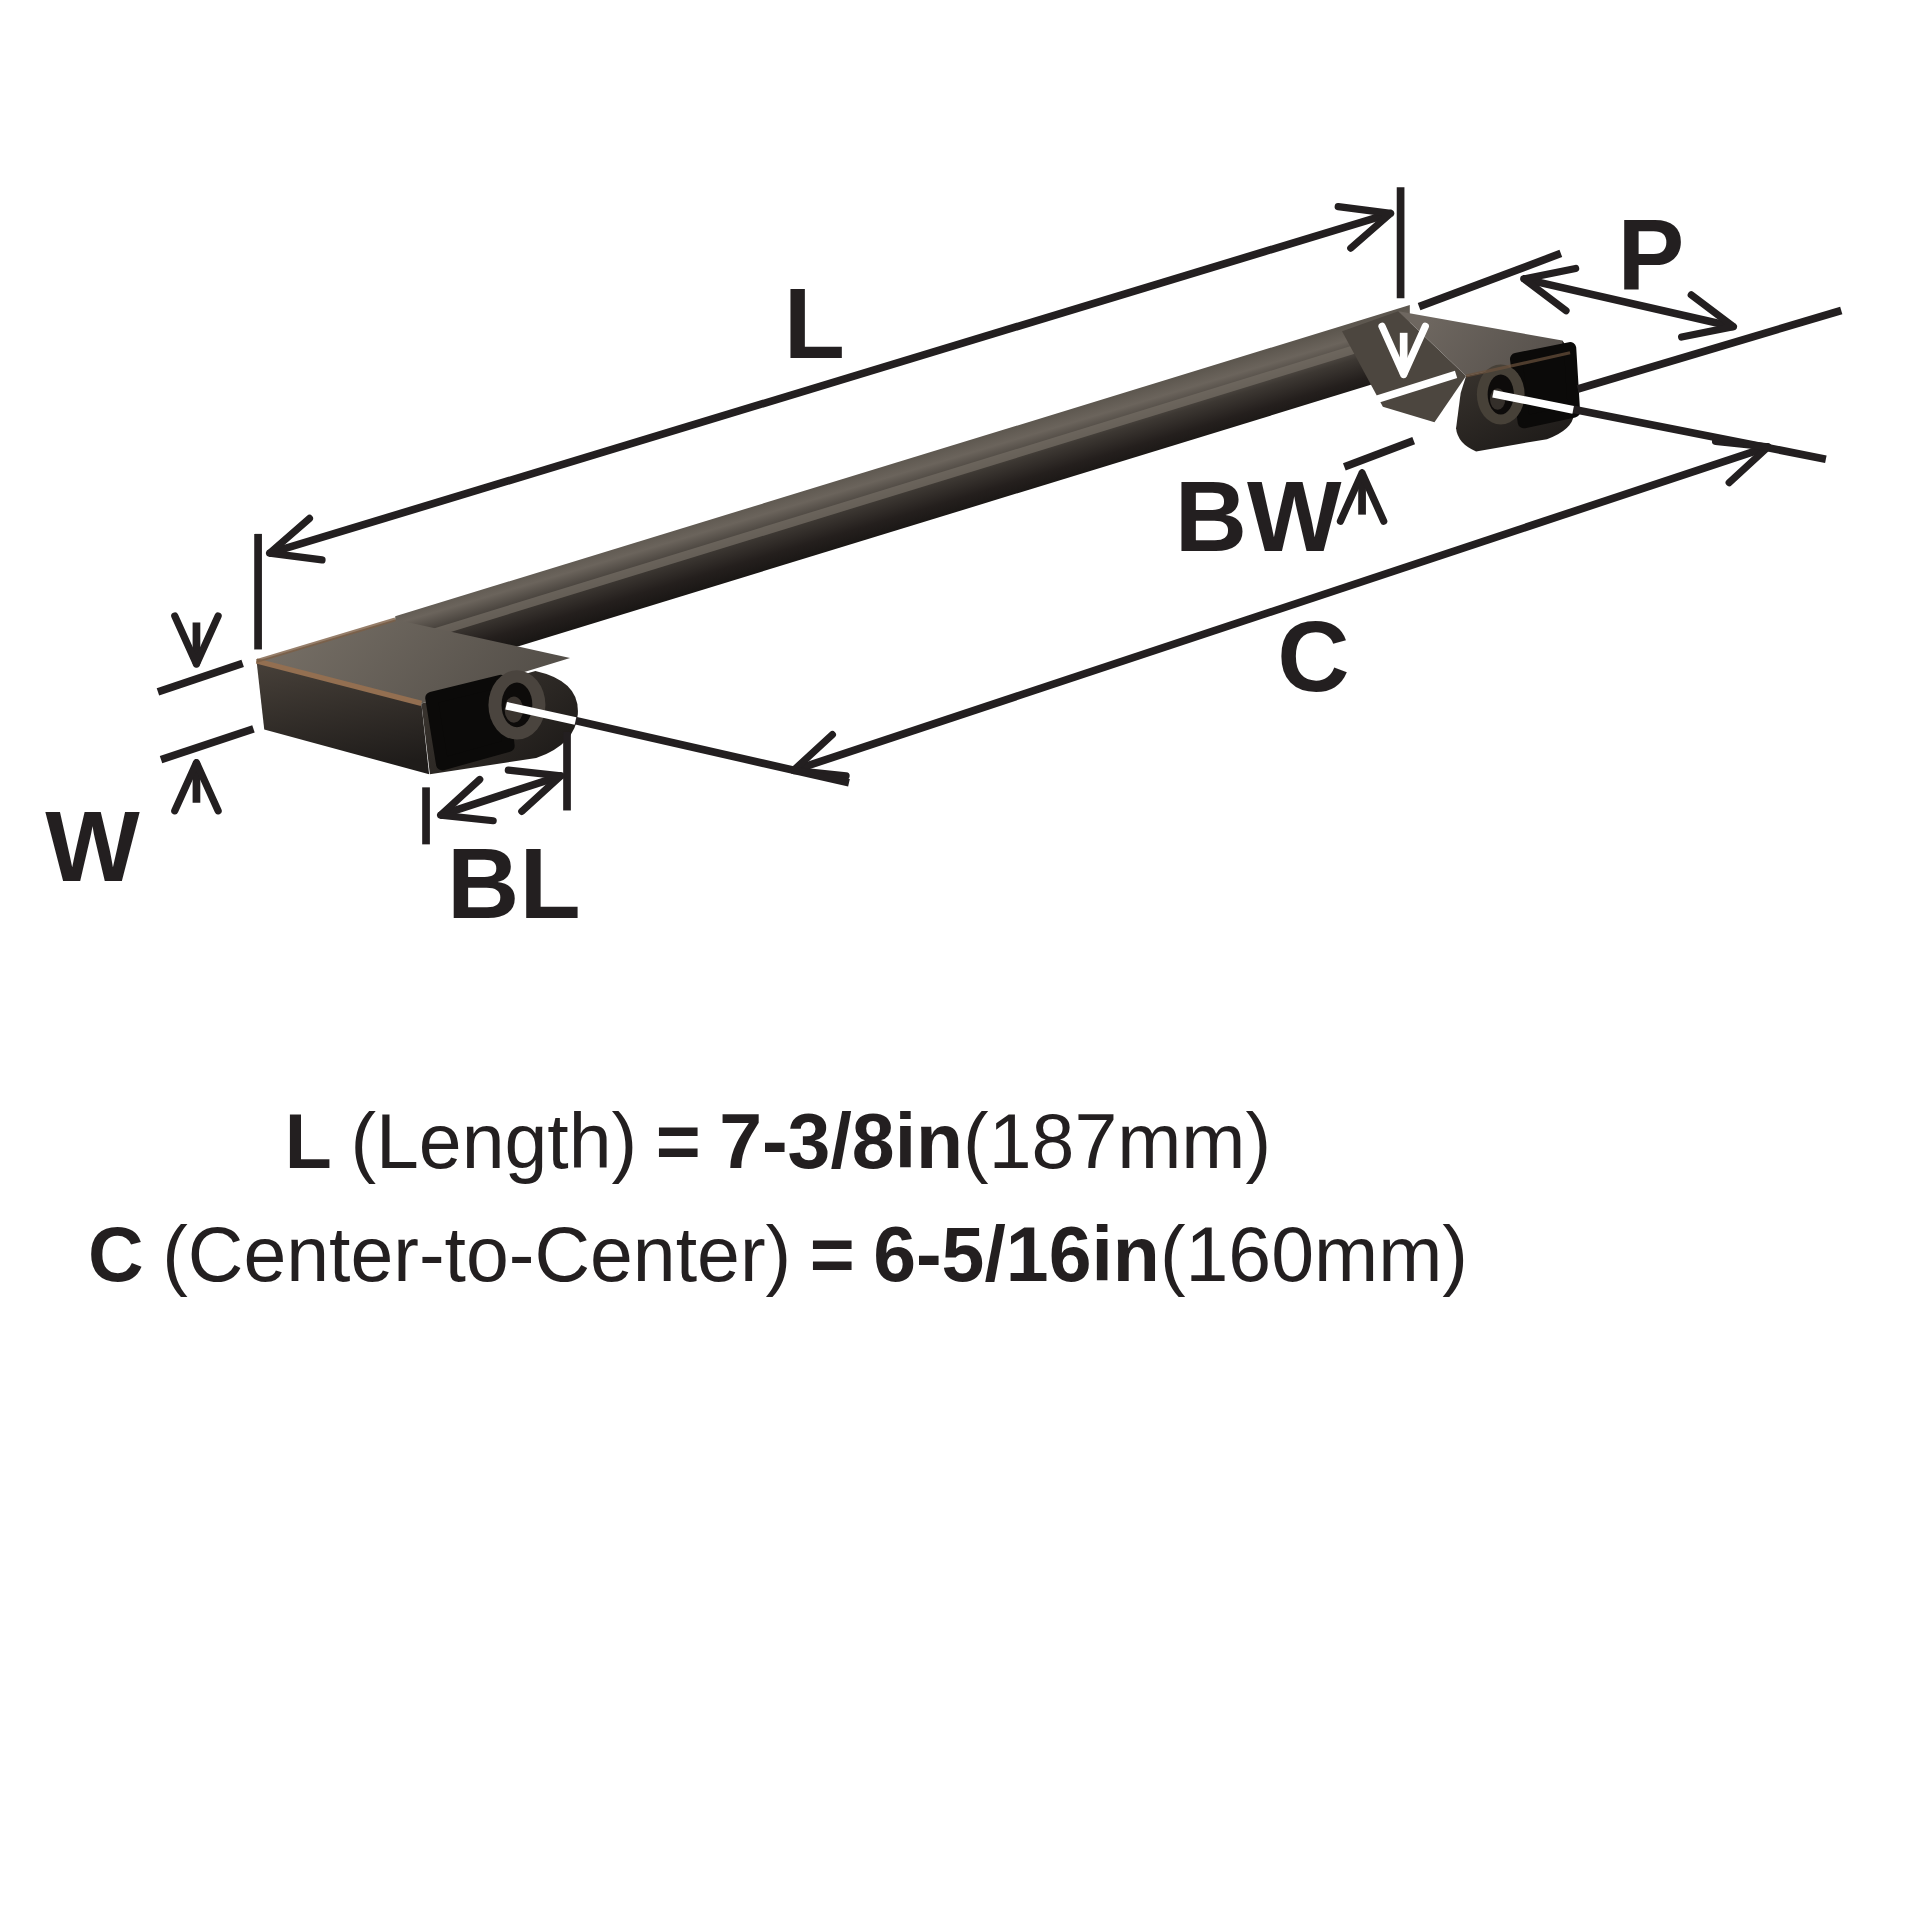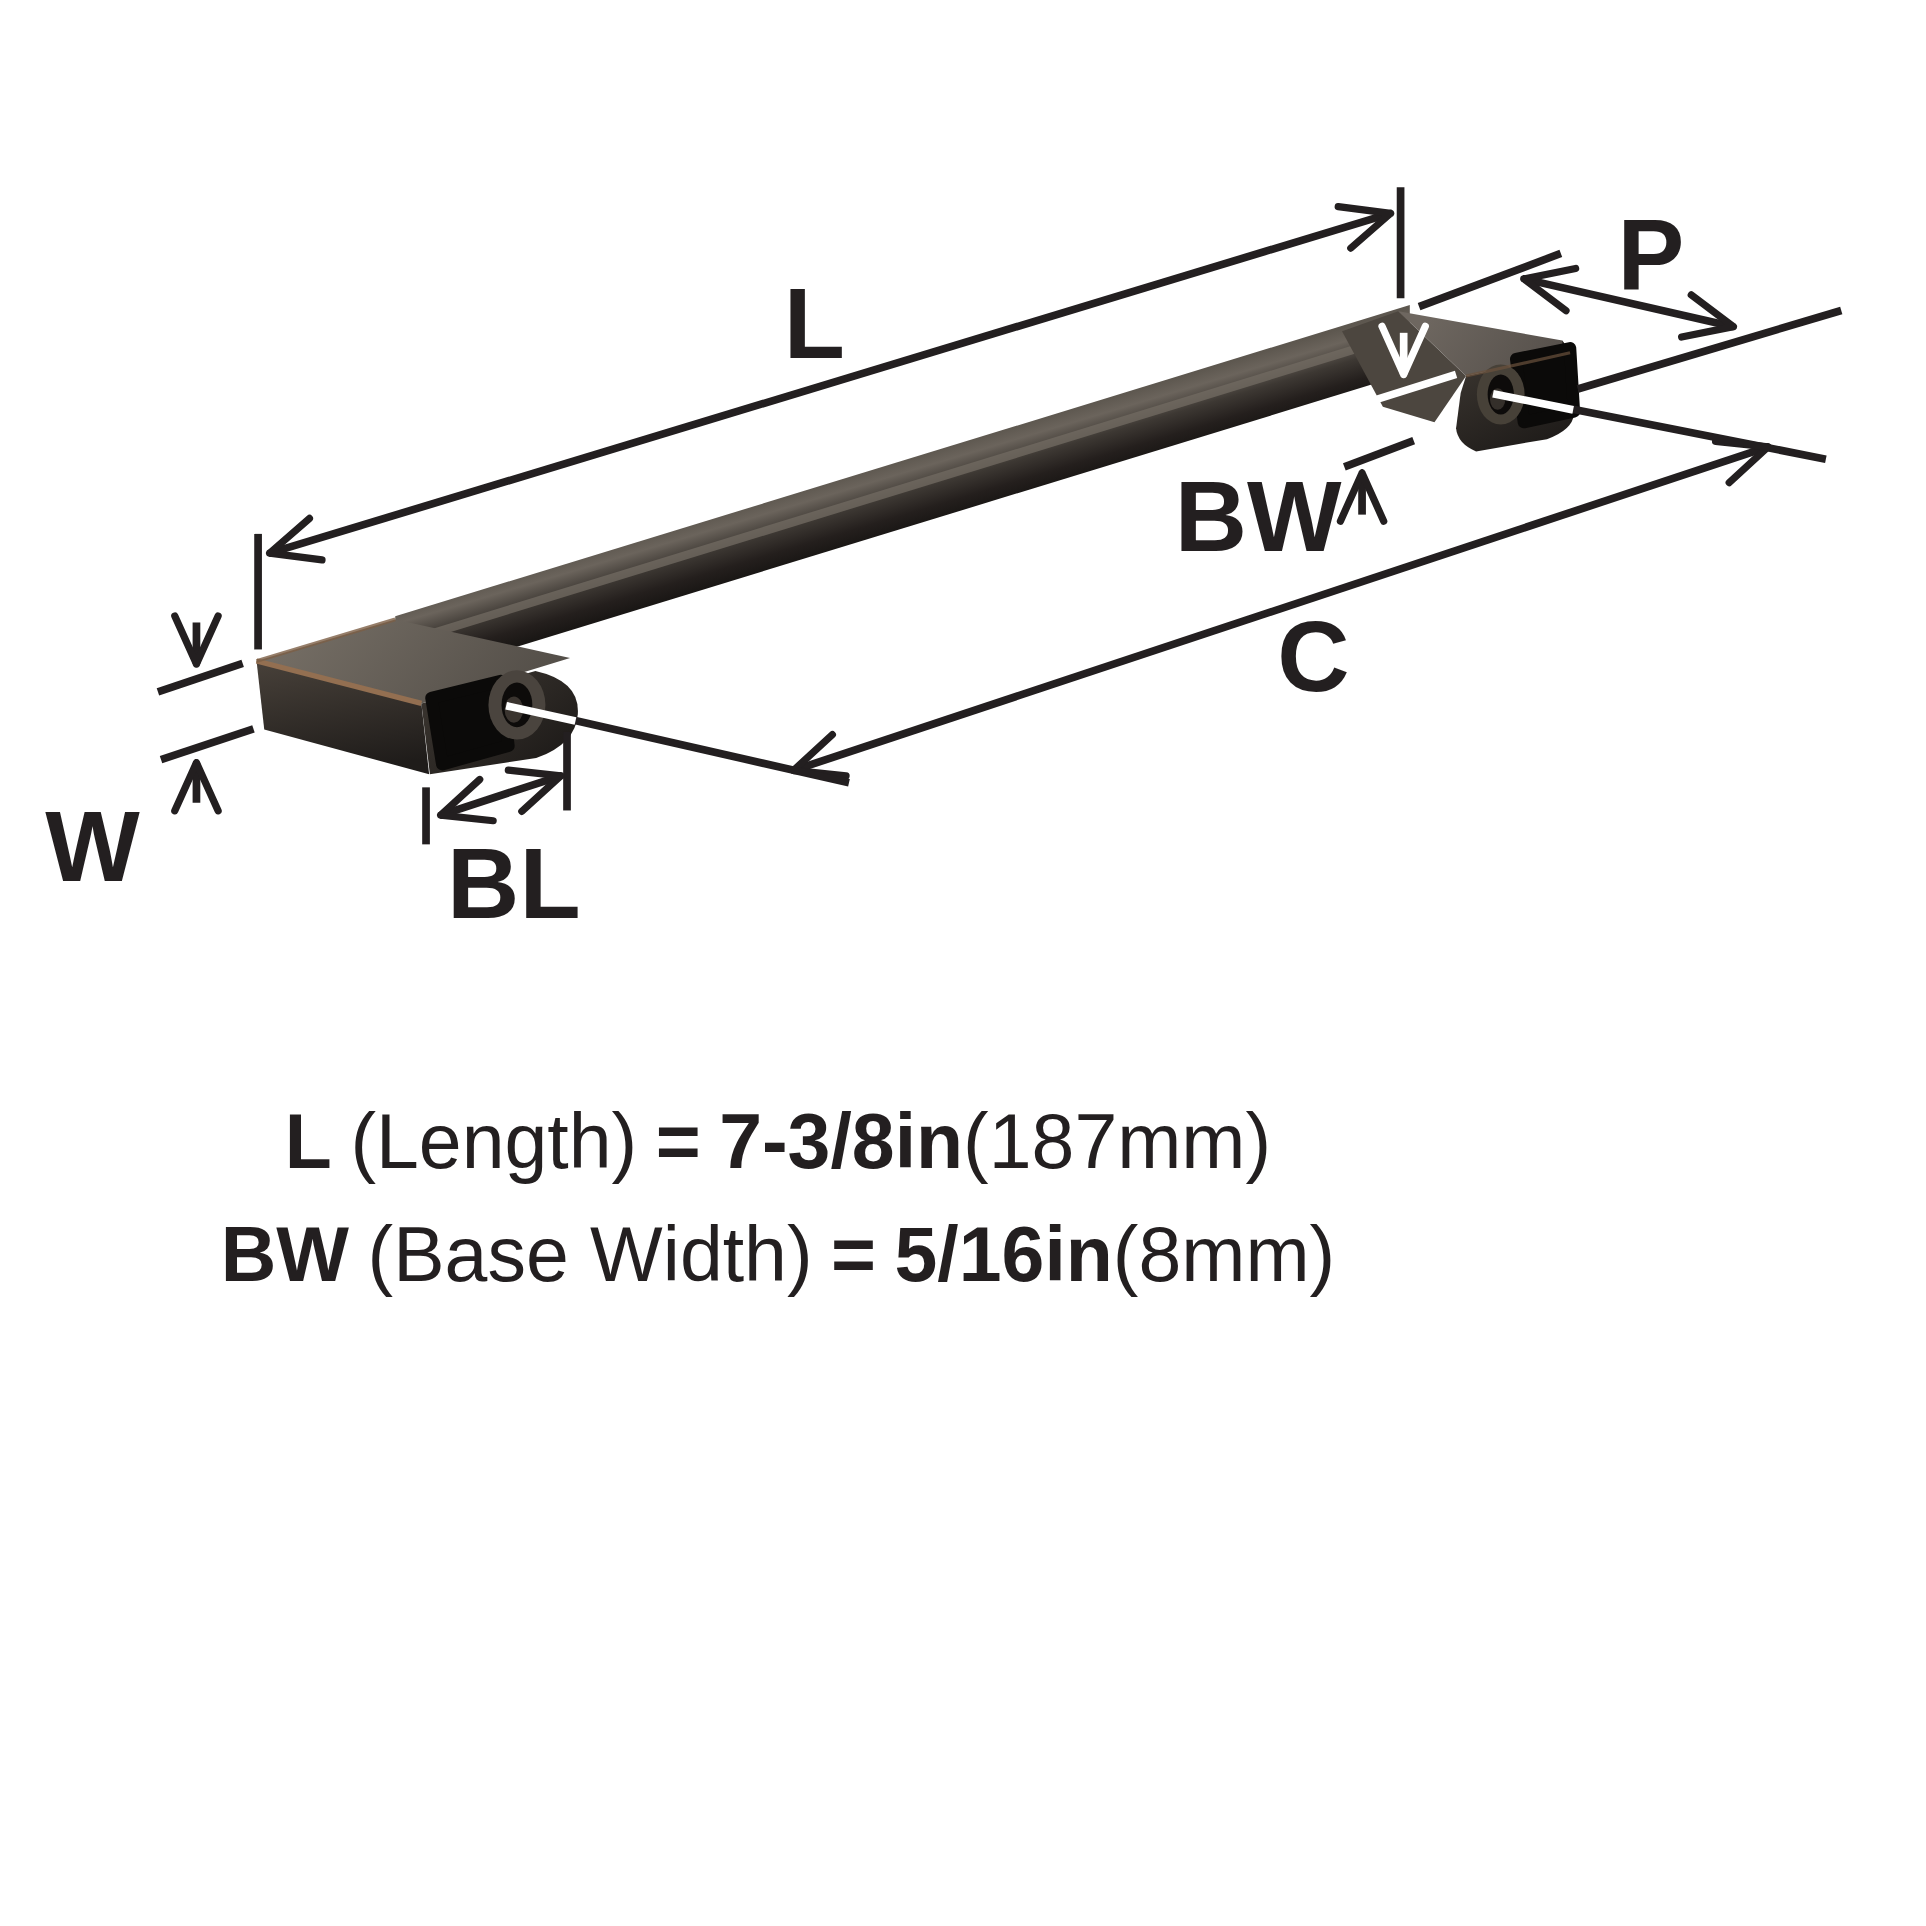--- a/index.html
+++ b/index.html
@@ -125,18 +125,18 @@
       <text class="dim-label" x="120" y="1143">W</text>
       <text class="dim-label" x="667" y="1192">BL</text>
     </g>
   </svg>
 
   <div id="spec-block">
     <div class="spec-row">
       <span class="b abbr">L</span><span class="r">(Length)</span><span class="b eq">=</span><span class="b">7-3/8in</span><span class="r">(187mm)</span>
     </div>
     <div class="spec-row">
-      <span class="b abbr">BW</span><span class="r">(Base Width)</span><span class="b eq">=</span><span class="b">5/16in</span><span class="r">(8mm)</span>
+      <span class="b abbr">C</span><span class="r">(Center-to-Center)</span><span class="b eq">=</span><span class="b">6-5/16in</span><span class="r">(160mm)</span>
     </div>
   </div>
 
 </div>
 
 
 </body></html>

